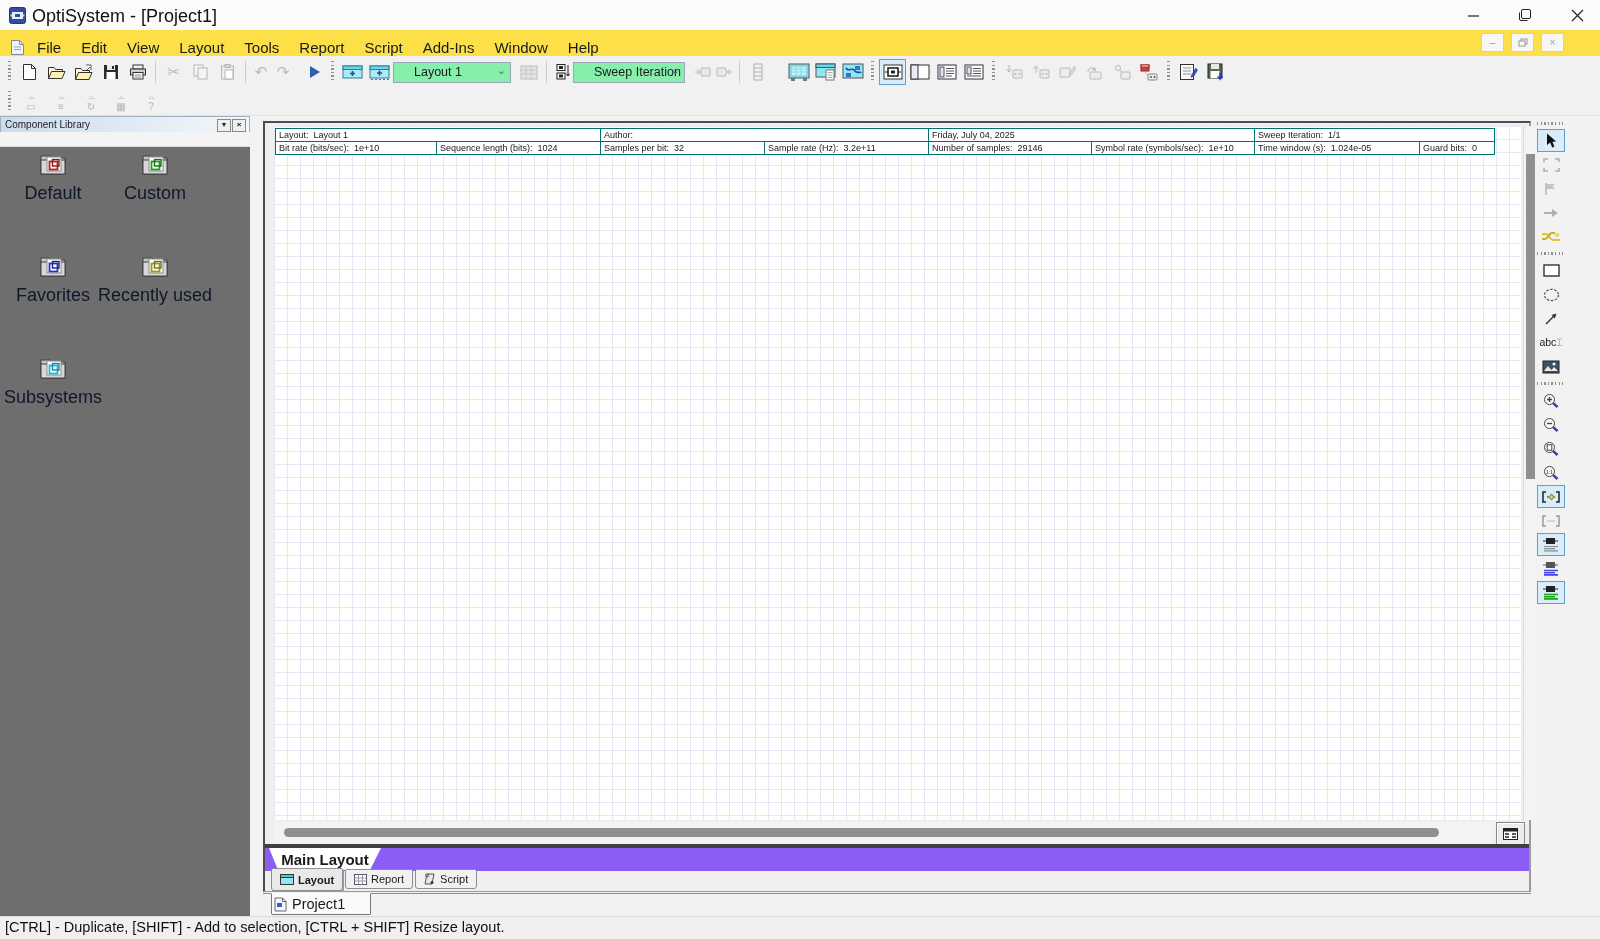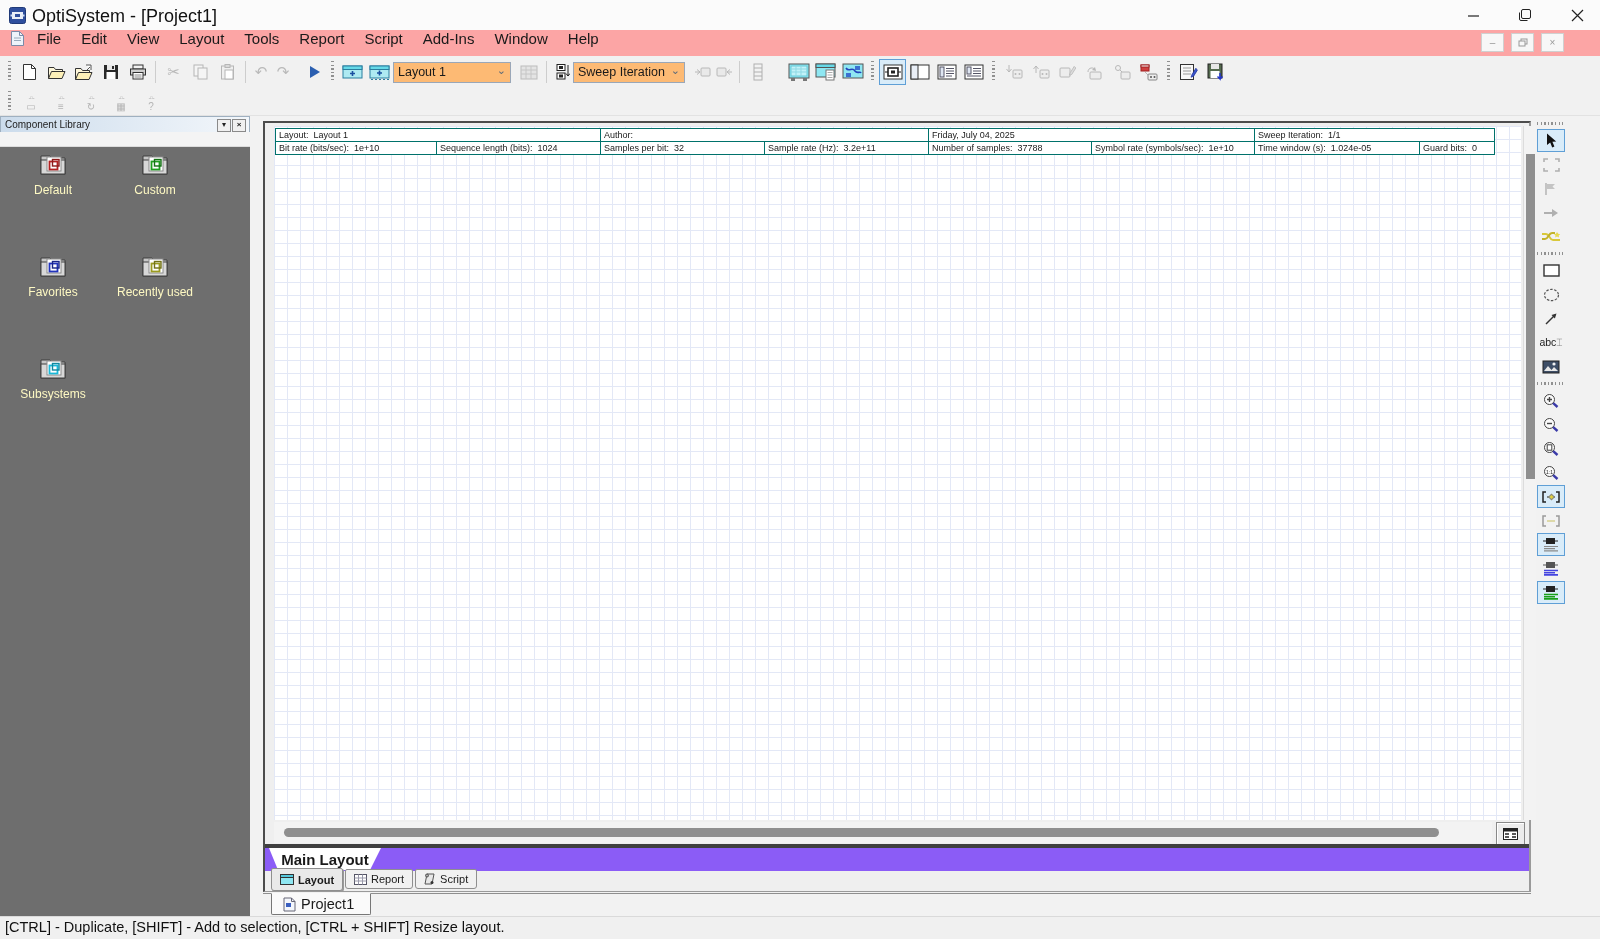--- a/index.html
+++ b/index.html
@@ -5,55 +5,55 @@
   html,body{margin:0;padding:0}
   body{width:1600px;height:939px;position:relative;overflow:hidden;background:#f2f2f2;
        font-family:"Liberation Sans",sans-serif;color:#1a1a1a;-webkit-font-smoothing:antialiased}
   .abs{position:absolute}
   svg{display:block}
   
   #titlebar{left:0;top:0;width:1600px;height:30px;background:#fbfbfb}
   #titlebar .title{position:absolute;left:32px;top:6px;font-size:18px;color:#111}
   .wbtn{position:absolute;top:0;width:46px;height:30px;display:flex;align-items:center;justify-content:center}
   
-  #menubar{left:0;top:30px;width:1600px;height:26px;background:#fca5a5;display:flex;align-items:flex-start}
+  #menubar{left:0;top:30px;width:1600px;height:26px;background:#fde047;display:flex;align-items:flex-end}
   .mi{font-size:15px;color:#1a1a1a;margin-right:20px;white-space:nowrap}
   .mdict{position:absolute;right:36px;top:3px;display:flex;gap:7px}
   .mdibtn{width:21px;height:17px;border:1px solid #d0d0d0;background:#f7f7f7;color:#999;
           font-size:10px;display:flex;align-items:center;justify-content:center}
   
   #toolbar{left:0;top:56px;width:1600px;height:32px;background:#f1f1f1;display:flex;align-items:center;padding-left:3px;box-sizing:border-box}
   #toolbar2{left:0;top:88px;width:1600px;height:28px;background:#f1f1f1;border-bottom:1px solid #e2e2e2;
             display:flex;align-items:center;padding-left:3px;box-sizing:border-box}
   .tb{width:27px;height:26px;display:flex;align-items:center;justify-content:center;flex:none}
   .tbw{width:22px}
   .vsep{width:1px;height:22px;background:#cdcdcd;margin:0 4px;flex:none}
   .vdots{width:3px;height:22px;margin:0 5px;flex:none;
          background:repeating-linear-gradient(180deg,#909090 0 1.5px,transparent 1.5px 3.6px)}
   .gap{width:10px;flex:none}
   .gtxt{color:#b9b9b9;font-size:15px}
-  .combo{height:21px;background:#fdba74;border:1px solid #9aa7b8;display:flex;align-items:center;flex:none;
-         font-size:12.5px;padding-left:4px;box-sizing:border-box;position:relative}
+  .combo{height:21px;background:#86efac;border:1px solid #9aa7b8;display:flex;align-items:center;flex:none;
+         font-size:12.5px;padding-left:20px;box-sizing:border-box;position:relative}
   .combo .chev{position:absolute;right:4px;top:1px;color:#5a6a7a;font-size:11px}
   .tb2{width:30px;height:24px;display:flex;flex-direction:column;align-items:center;justify-content:center;
        color:#b4b4b4;flex:none;line-height:9px}
   .tb2 .chain{font-size:8px;letter-spacing:-1px}
   .tb2 .sub{font-size:10px}
   .sel{background:#d9ecf9;border:1px solid #5f9fd6;box-sizing:border-box}
   
   #libpanel{left:0;top:116px;width:250px;height:800px;background:#6e6e6e}
   #libtitle{position:absolute;left:0;top:0;width:250px;height:16px;box-sizing:border-box;
             background:linear-gradient(90deg,#ccdcec,#f3f7fb);border:1px solid #9fb0c0;
             font-size:10px;color:#222;padding:2px 0 13px 4px}
   .libbtn{position:absolute;top:2px;width:12px;height:11px;border:1px solid #8a8a8a;background:#f0f0f0;
           font-size:8px;line-height:9px;text-align:center;color:#222}
   #libstrip{position:absolute;left:0;top:16px;width:250px;height:15px;background:#f4f4f4;border-bottom:1px solid #ddd;box-sizing:border-box}
   #libbody{position:absolute;left:0;top:31px;width:250px;height:769px;background:#6e6e6e}
   .libitem{position:absolute;display:flex;flex-direction:column;align-items:center;gap:5px}
-  .libitem .lbl{font-size:12px;color:#fef9c3;white-space:nowrap}
+  .libitem .lbl{font-size:18px;color:#0f172a;white-space:nowrap}
   
   #mdi{left:263px;top:121px;width:1268px;height:771px;background:#efefef;box-sizing:border-box;
        border-top:2px solid #4c4c4c;border-left:2px solid #4c4c4c;border-right:2px solid #9a9a9a;border-bottom:1px solid #9a9a9a}
   #canvas{position:absolute;left:9px;top:3px;width:1247px;height:694px;background:#fff;
           background-image:linear-gradient(#e3e8f6 1px,transparent 1px),linear-gradient(90deg,#e3e8f6 1px,transparent 1px);
           background-size:13px 13px;overflow:hidden}
   #hdrtable{position:absolute;left:1px;top:2px;width:1218px;border:1px solid #00716b;background:#fff;font-size:9px}
   .hrow{display:flex;height:12px;line-height:12px}
   .hrow1{border-bottom:1px solid #00716b}
   .hcell{border-right:1px solid #00716b;padding-left:3px;white-space:pre;overflow:hidden;box-sizing:border-box;flex:none}
@@ -69,21 +69,21 @@
             clip-path:polygon(0 0,100% 0,calc(100% - 11px) 100%,9px 100%);
             font-weight:bold;font-size:15px;display:flex;align-items:center;justify-content:center;
             filter:drop-shadow(1px 1px 0 #8a8a8a)}
   #viewtabs{position:absolute;left:6px;top:745px;height:22px;display:flex;align-items:flex-start;gap:2px}
   .vtab{height:18px;background:#f1f1f1;border:1px solid #8f8f8f;border-radius:2px 2px 3px 3px;display:flex;
         align-items:center;gap:4px;padding:0 8px;font-size:11px;margin-top:1px}
   .vtab.active{height:21px;margin-top:0;background:#e9e9e9;font-weight:bold;box-shadow:1px 1px 0 #999}
   
   #projrow{left:263px;top:893px;width:1268px;height:23px;background:#f2f2f2;border-top:1px solid #8f8f8f;box-sizing:border-box}
   #projtab{position:absolute;left:8px;top:-1px;width:100px;height:22px;background:#fafafa;border:1px solid #777;
-           border-top:1px solid #fafafa;display:flex;align-items:center;gap:5px;padding-left:11px;font-size:14.5px;
+           border-top:1px solid #fafafa;display:flex;align-items:center;gap:5px;padding-left:2px;font-size:14.5px;
            box-sizing:border-box;border-radius:0 0 2px 2px}
   
   #palette{left:1537px;top:119px;width:30px;display:flex;flex-direction:column;align-items:flex-start}
   .pbtn{width:28px;height:23px;margin-bottom:1px;display:flex;align-items:center;justify-content:center;flex:none}
   .phandle{width:26px;height:3px;margin:3px 0 4px 0;flex:none;
            background:repeating-linear-gradient(90deg,#909090 0 1.5px,transparent 1.5px 3.6px)}
   
   #statusbar{left:0;top:916px;width:1600px;height:23px;background:#f0f0f0;border-top:1px solid #dadada;
              box-sizing:border-box;font-size:14.5px;color:#111;padding:2px 0 0 5px}
 </style>
@@ -564,21 +564,21 @@
         <div class="hcell" style="width:325px">Layout:  Layout 1</div>
         <div class="hcell" style="width:328px">Author:</div>
         <div class="hcell" style="width:326px">Friday, July 04, 2025</div>
         <div class="hcell">Sweep Iteration:  1/1</div>
       </div>
       <div class="hrow">
         <div class="hcell" style="width:161px">Bit rate (bits/sec):  1e+10</div>
         <div class="hcell" style="width:164px">Sequence length (bits):  1024</div>
         <div class="hcell" style="width:164px">Samples per bit:  32</div>
         <div class="hcell" style="width:164px">Sample rate (Hz):  3.2e+11</div>
-        <div class="hcell" style="width:163px">Number of samples:  37788</div>
+        <div class="hcell" style="width:163px">Number of samples:  29146</div>
         <div class="hcell" style="width:163px">Symbol rate (symbols/sec):  1e+10</div>
         <div class="hcell" style="width:165px">Time window (s):  1.024e-05</div>
         <div class="hcell">Guard bits:  0</div>
       </div>
     </div>
   </div>
   <div id="vscroll">
       <div id="vthumb"></div>
     </div>
   <div id="hscroll">

